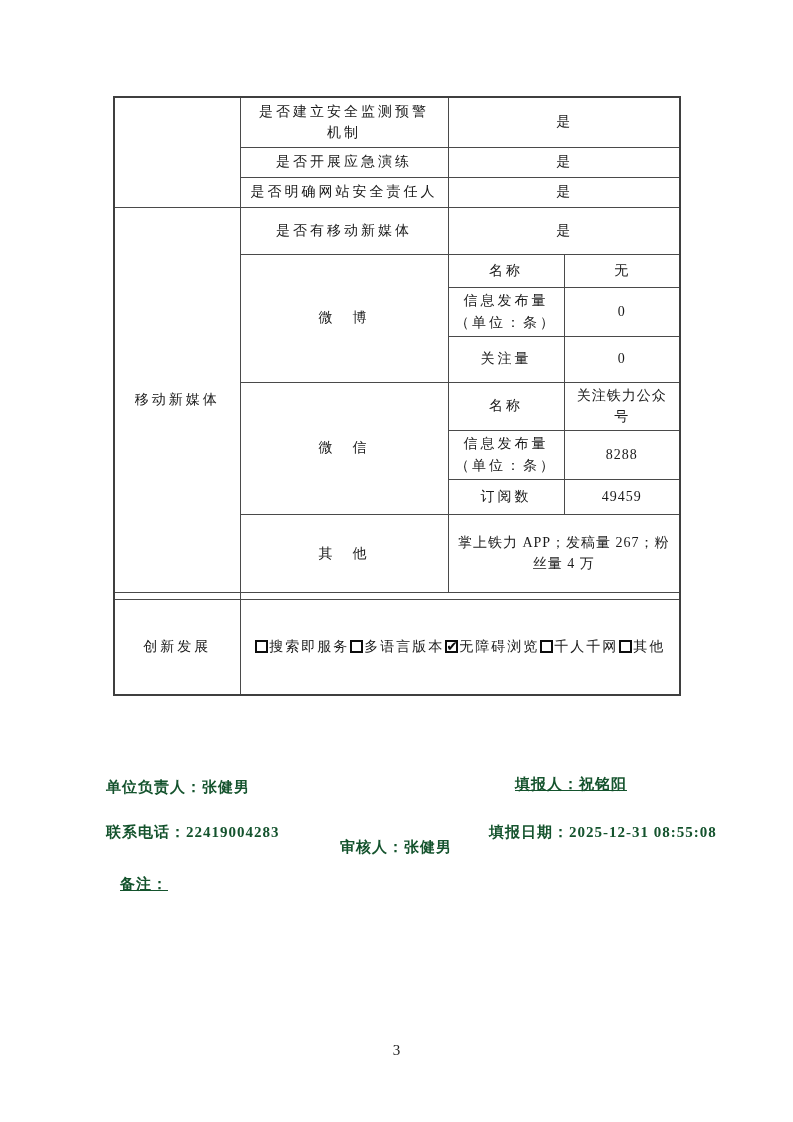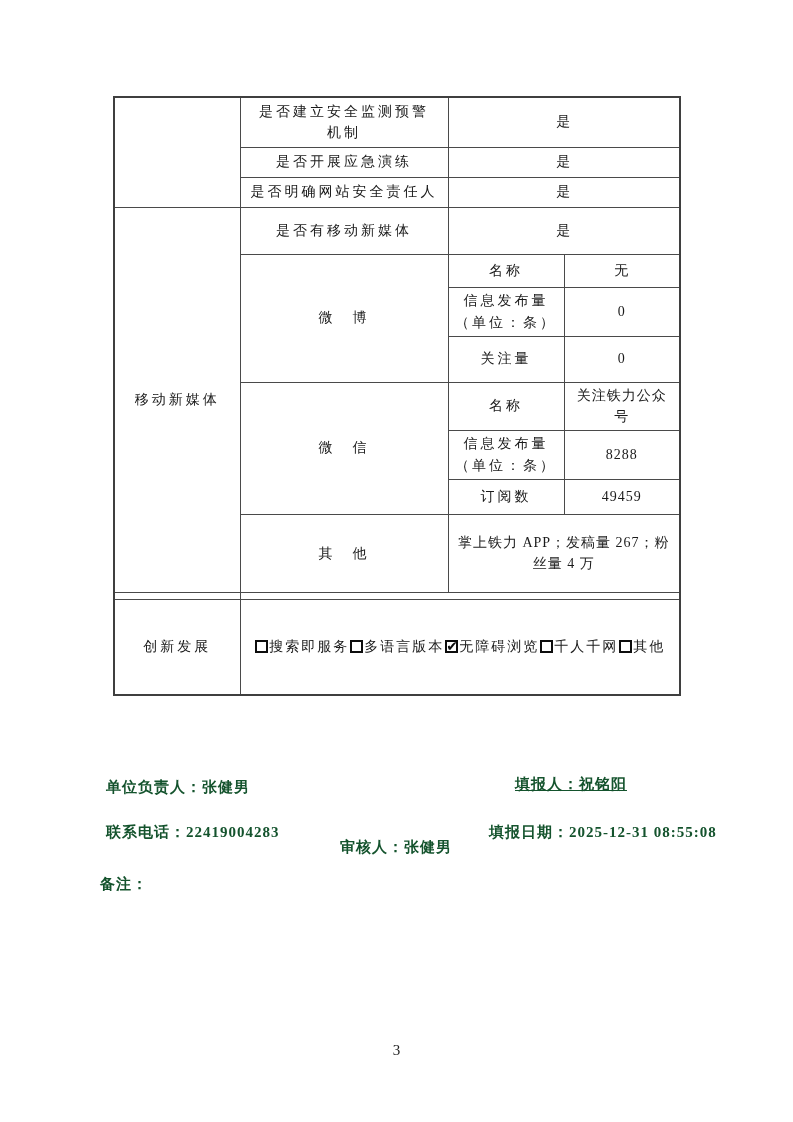--- a/index.html
+++ b/index.html
@@ -151,16 +151,16 @@
   </tbody>
     </table>
 
   <div class="footer-item" style="left:106px; top:778px;"><span>单位负责人：</span><span>张健男</span></div>
   <div class="footer-item" style="left:340px; top:816px;margin-top:22px;"><span>审核人：</span><span>张健男</span></div>
   <div class="footer-item" style="left:515px; top:775px;text-decoration:underline;"><span>填报人：</span><span>祝铭阳</span></div>
 
   <div class="footer-item" style="left:106px; top:823px;"><span>联系电话：</span><span>22419004283</span></div>
   <div class="footer-item" style="left:489px; top:823px;"><span>填报日期：</span><span>2025-12-31 08:55:08</span></div>
 
-  <div class="footer-item" style="left:100px; top:875px;"><span>备注：</span></div>
+  <div class="footer-item" style="left:120px; top:875px;text-decoration:underline;"><span>备注：</span></div>
 
   <div class="pageno">3</div>
 </div>
 
 </body></html>

